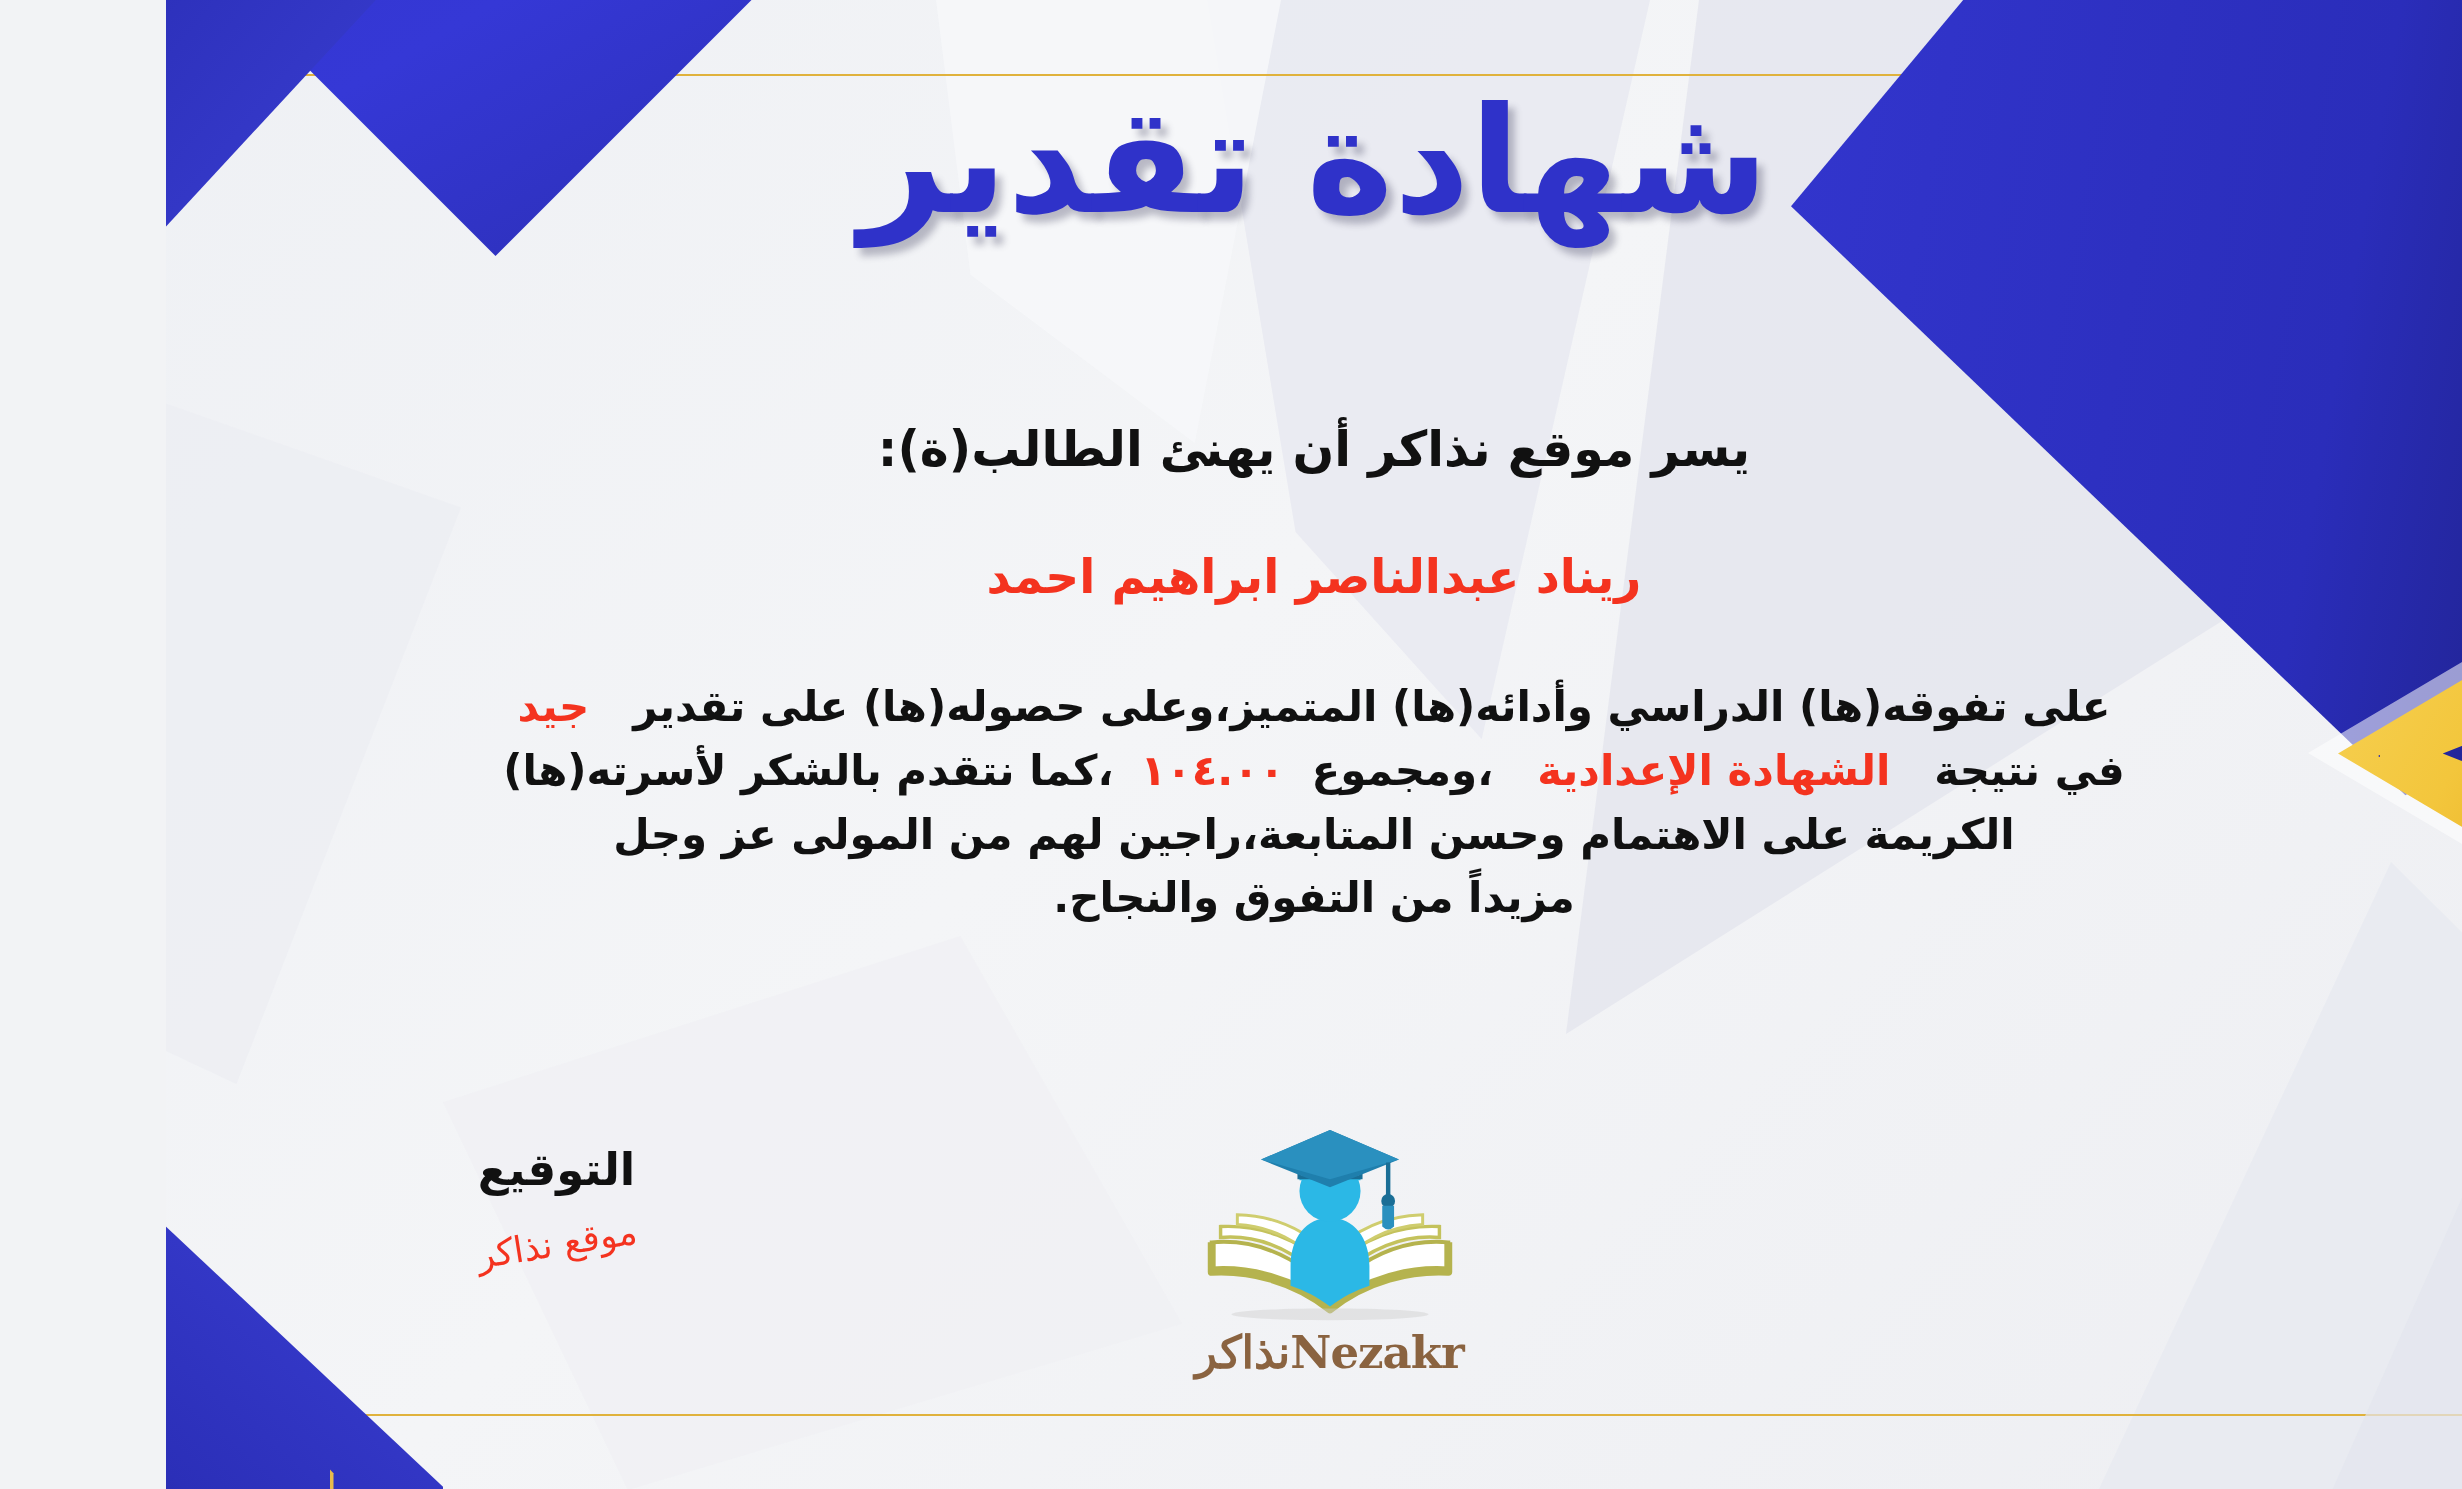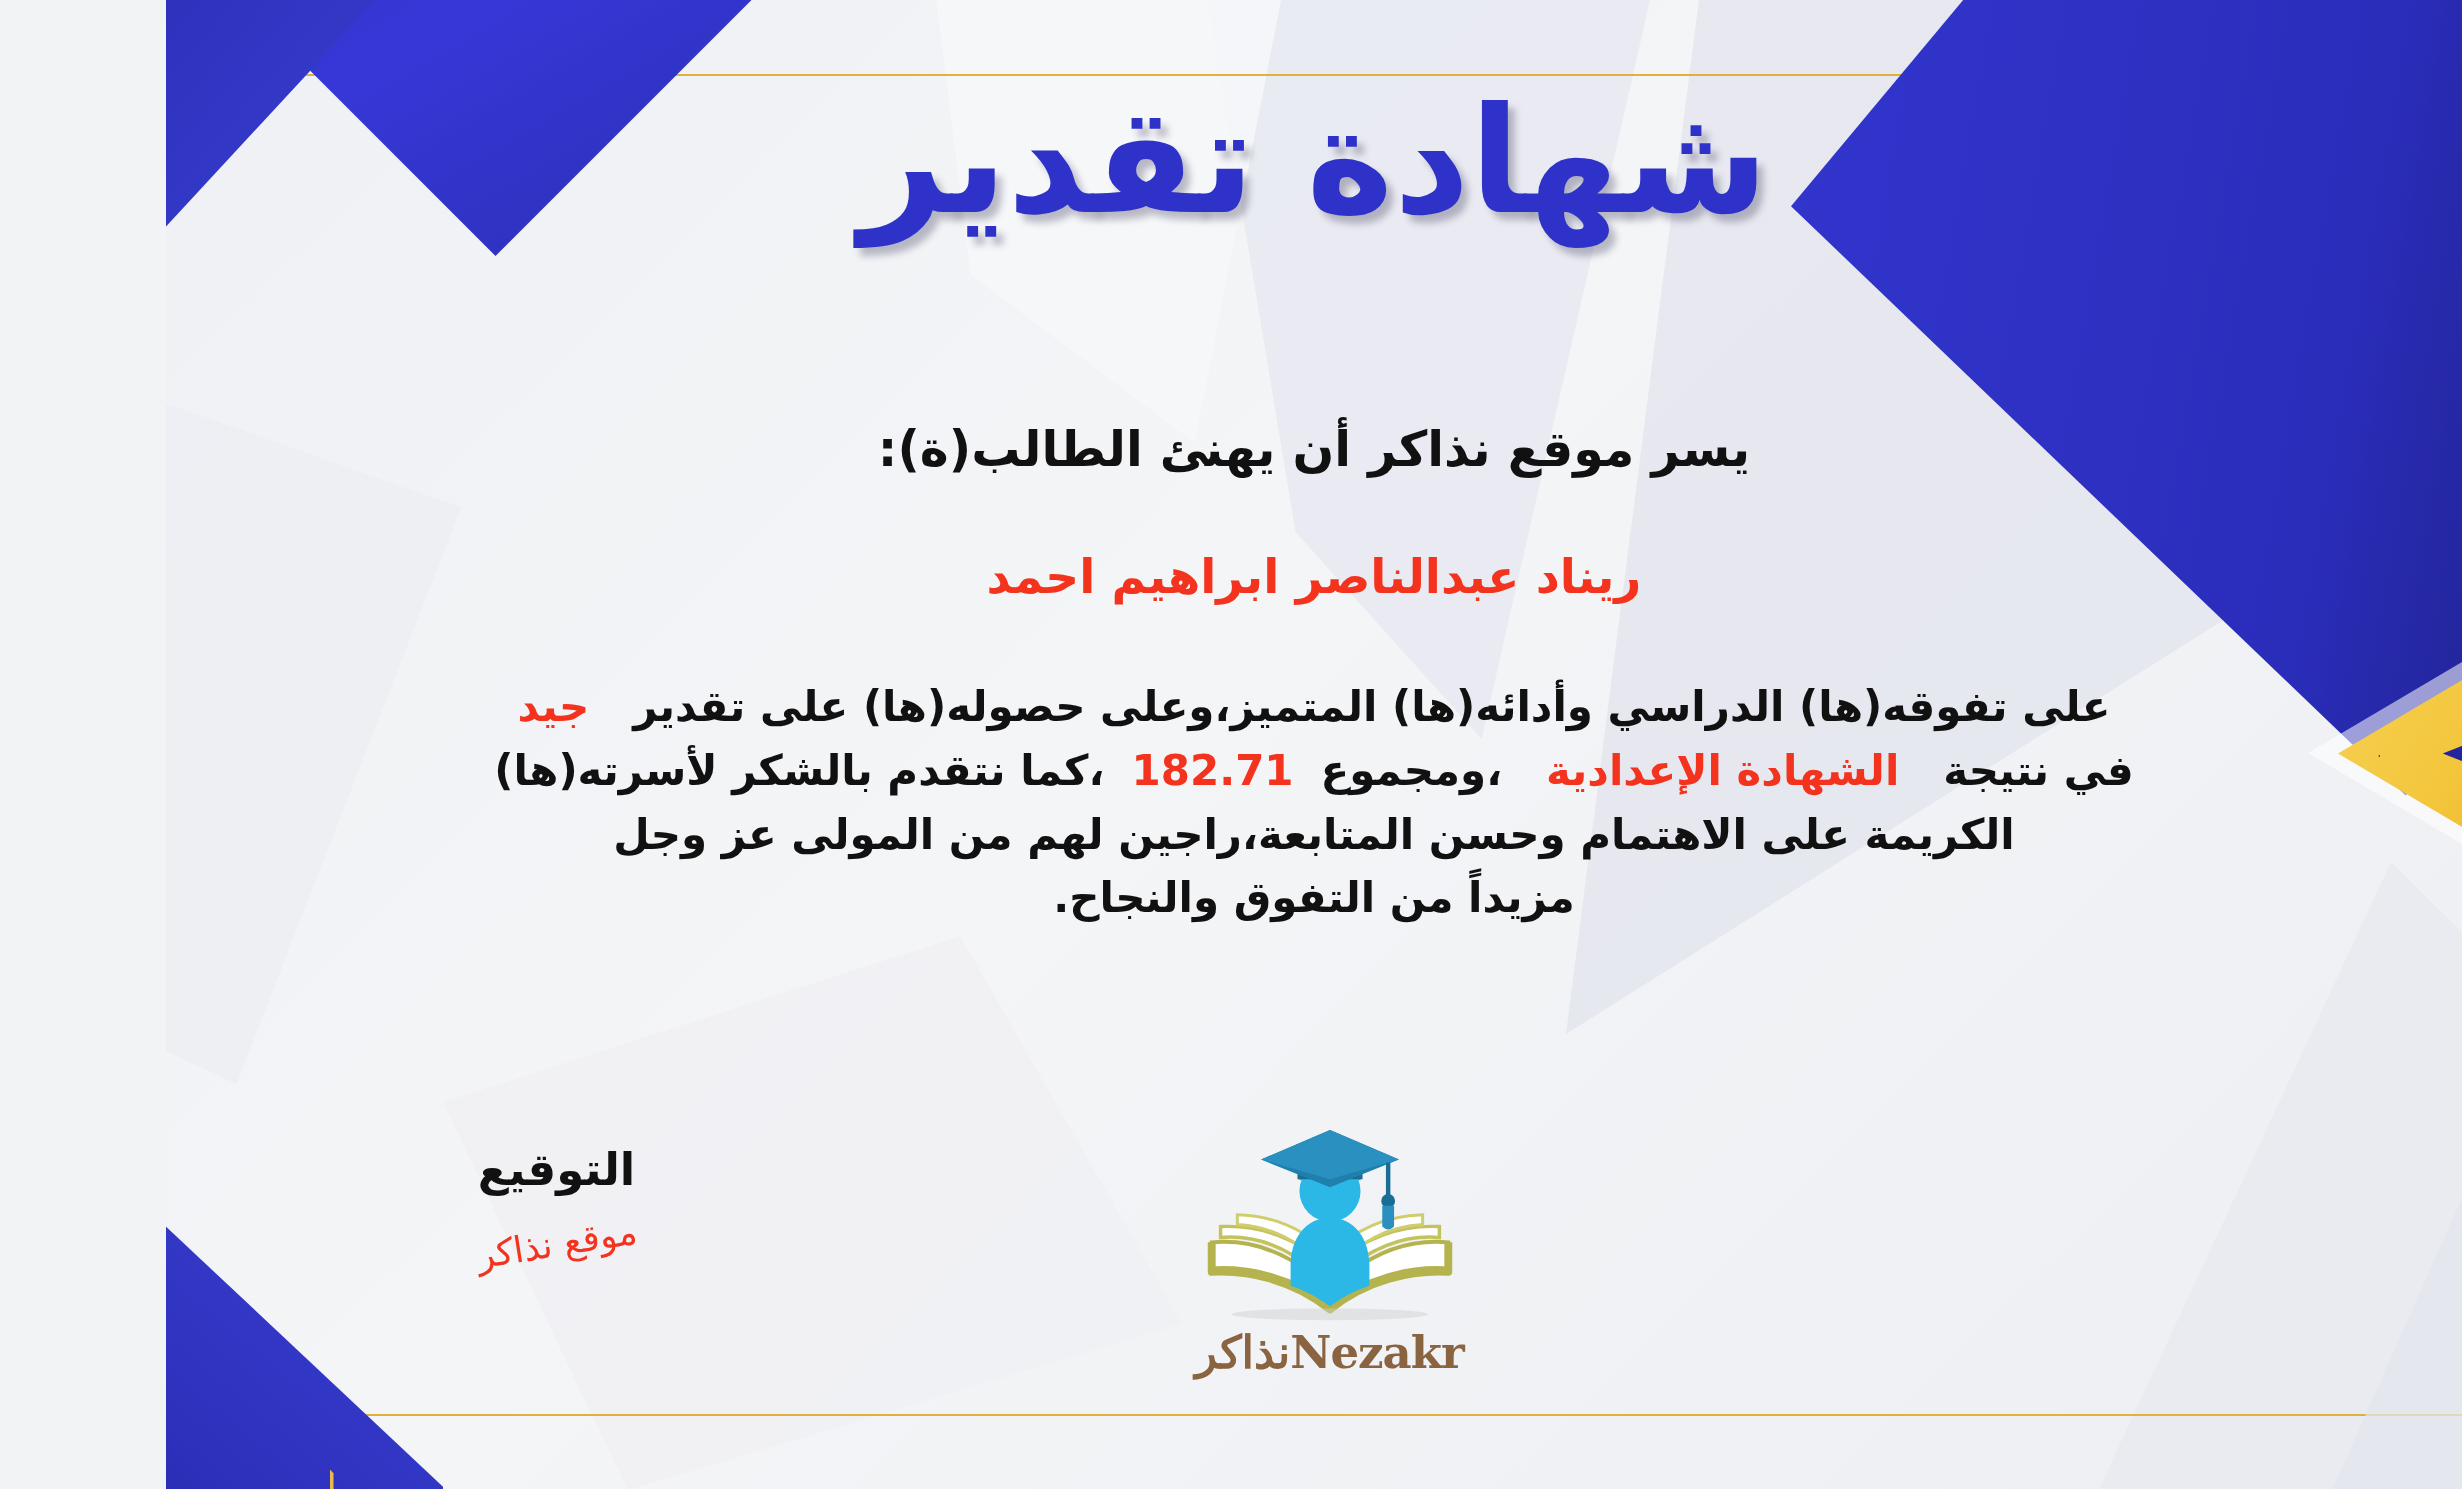--- a/index.html
+++ b/index.html
@@ -192,21 +192,21 @@
 
   <div class="student-name">ريناد عبدالناصر ابراهيم احمد</div>
 
   <div class="body-block">
 
     <div class="body-line">
       <span>على تفوقه(ها) الدراسي وأدائه(ها) المتميز،وعلى حصوله(ها) على تقدير</span><span class="sp-wide"></span><span class="hl">جيد</span>
     </div>
 
     <div class="body-line">
-      <span>في نتيجة</span><span class="sp-wide"></span><span class="hl">الشهادة الإعدادية</span><span class="sp-wide"></span><span>،ومجموع</span><span class="sp-mid"></span><span class="hl">182.71</span><span class="sp-mid"></span><span>،كما نتقدم بالشكر لأسرته(ها)</span>
+      <span>في نتيجة</span><span class="sp-wide"></span><span class="hl">الشهادة الإعدادية</span><span class="sp-wide"></span><span>،ومجموع</span><span class="sp-mid"></span><span class="hl">١٠٤.٠٠</span><span class="sp-mid"></span><span>،كما نتقدم بالشكر لأسرته(ها)</span>
     </div>
 
     <div class="body-line">
       <span>الكريمة على الاهتمام وحسن المتابعة،راجين لهم من المولى عز وجل</span>
     </div>
 
     <div class="body-line">
       <span>مزيداً من التفوق والنجاح.</span>
     </div>
   </div>

